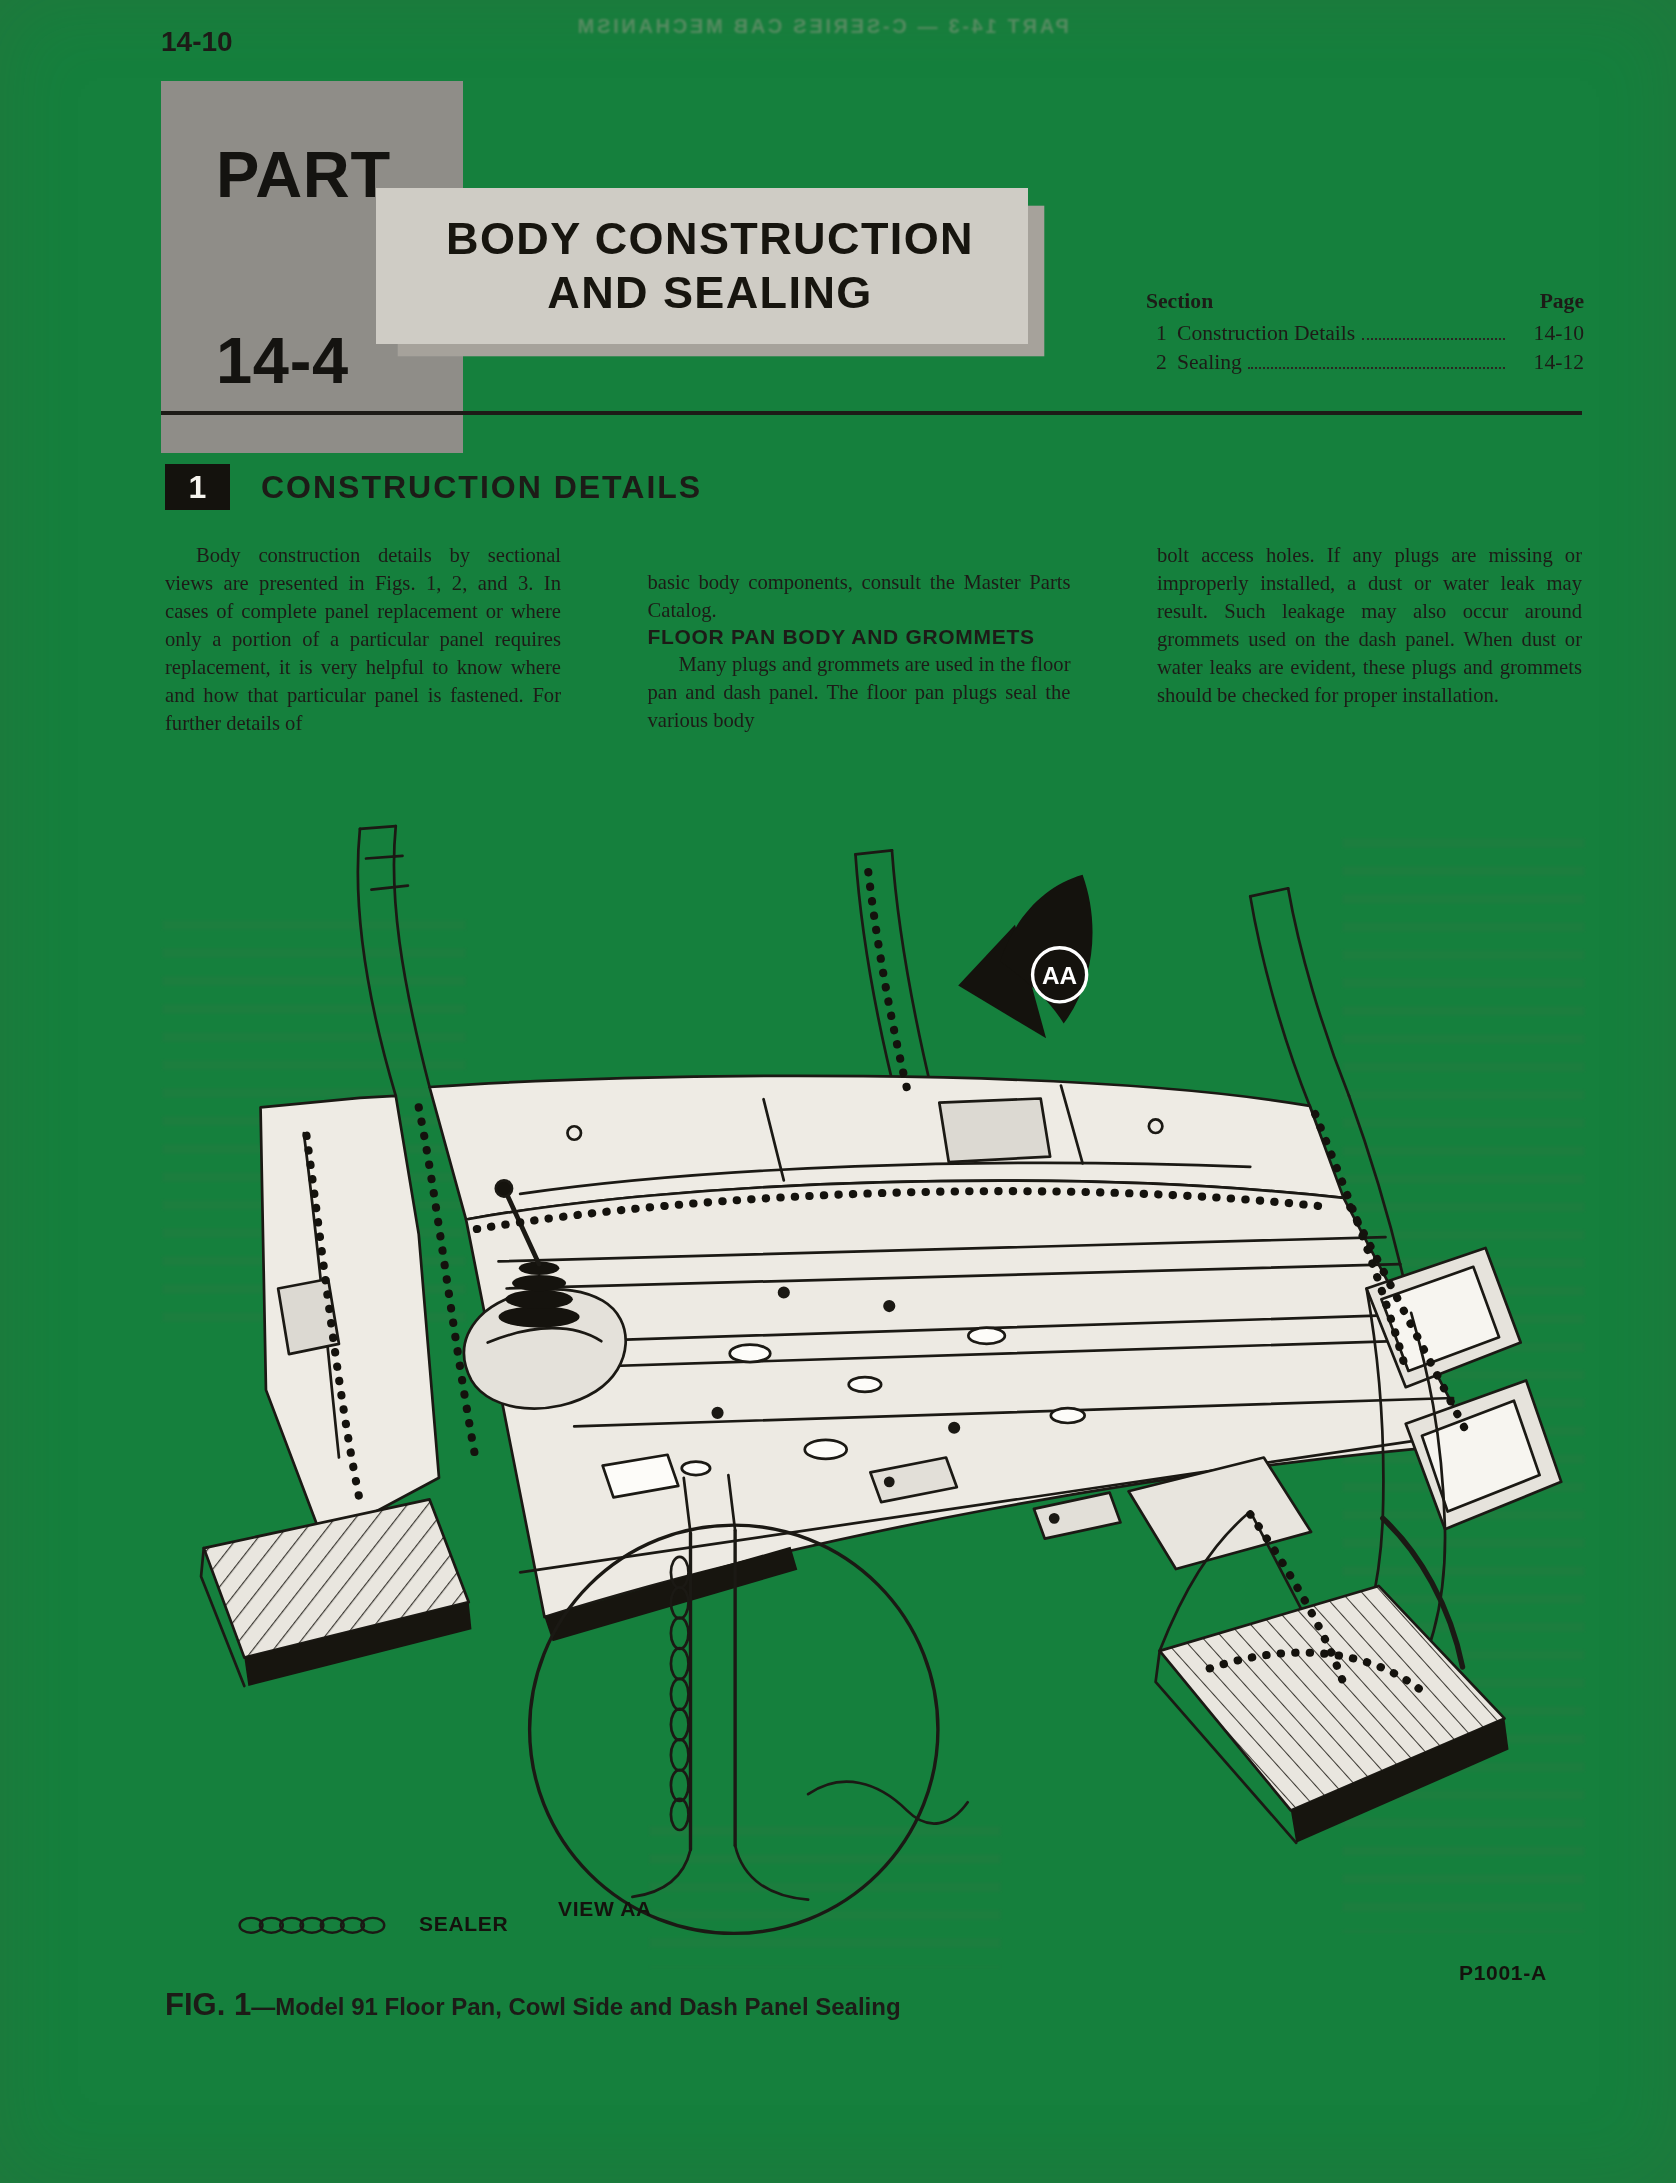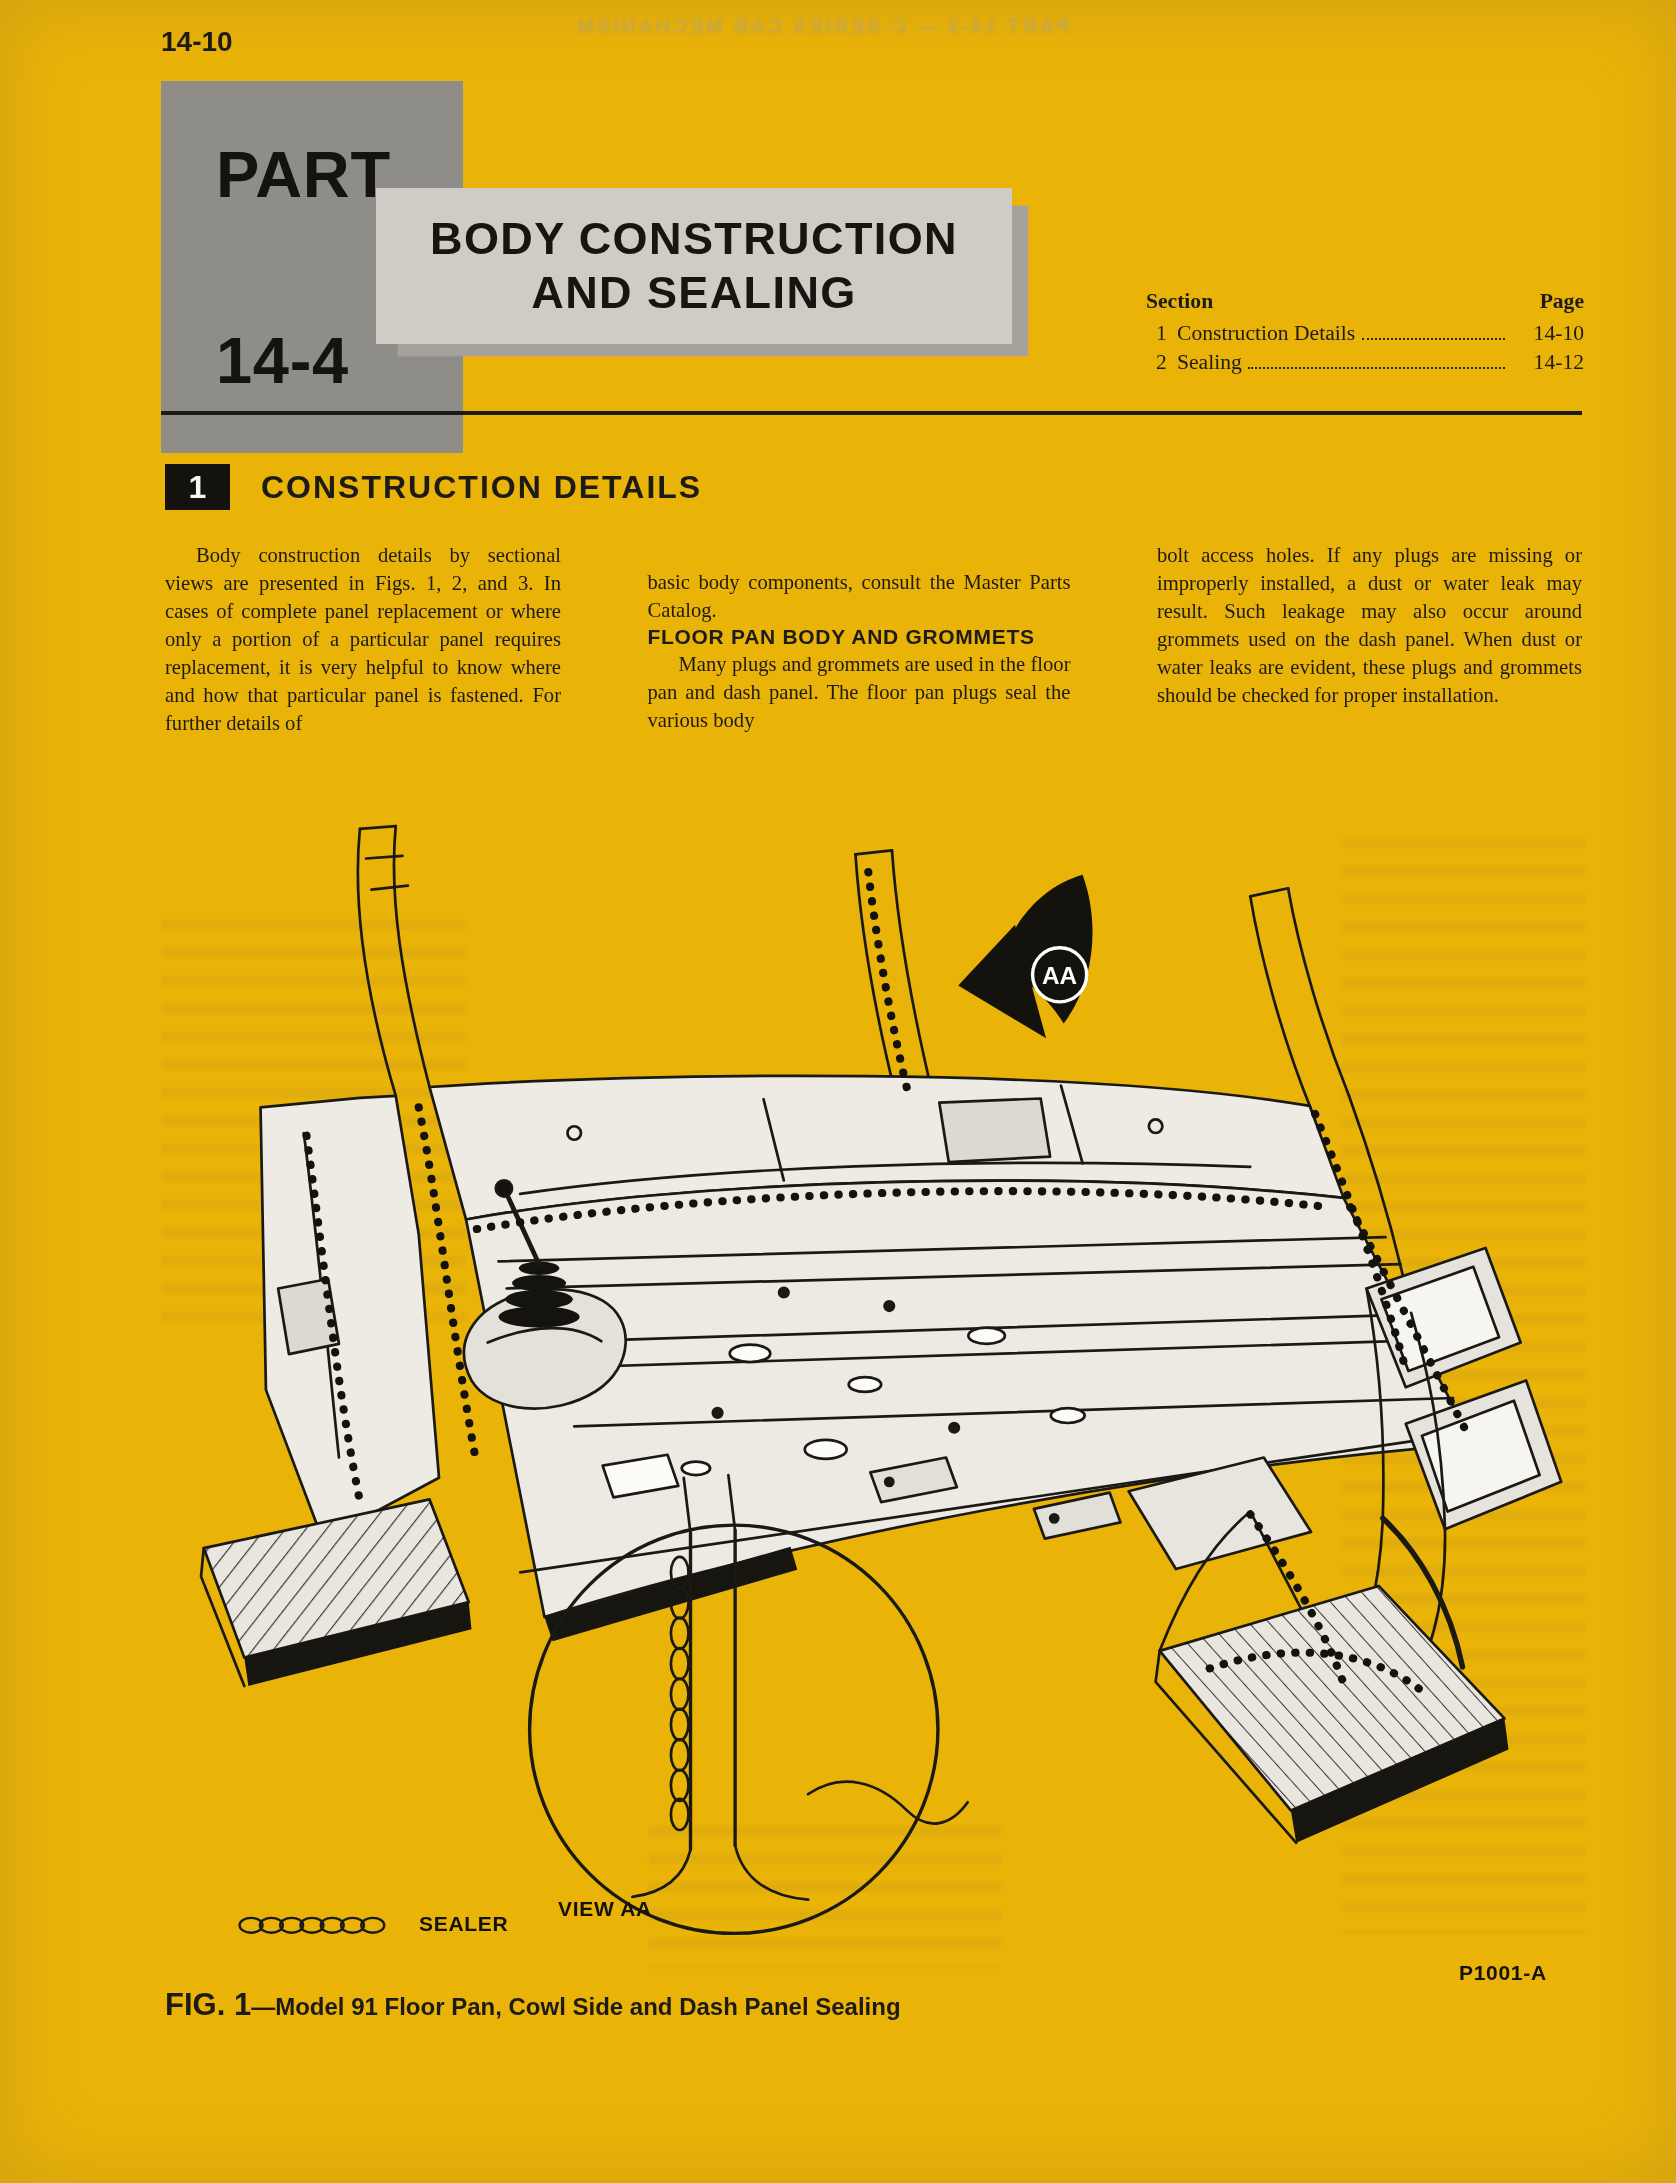--- a/index.html
+++ b/index.html
@@ -1,19 +1,19 @@
 <!DOCTYPE html>
 <html style="font-size:10.8px"><head>
 <meta charset="utf-8">
 <style>
   html,body{margin:0;padding:0;background:#d8d4cb;}
   .page{
     position:relative;
     width:1677px;height:2183px;
-    background:#eab308;
+    background:#15803d;
     overflow:hidden;
     font-family:"Liberation Serif", serif;
     color:#1d1b17;
     box-shadow:inset 0 0 81px rgba(90,80,60,0.18);
     text-decoration:underline;
   }
   
   .ghost{position:absolute;z-index:0;pointer-events:none;}
   .ghost-text{
     transform:scaleX(-1);
@@ -38,20 +38,21 @@
   }
   .part-box .part-word{
     font-family:"Liberation Sans",sans-serif;font-weight:bold;font-size:65px;
     color:#141310;line-height:1;letter-spacing:0.7px;
   }
   .title-box{
     position:absolute;left:376px;top:188px;width:636px;height:156px;
     background:#cfccc5;z-index:3;
     display:flex;flex-direction:column;justify-content:center;align-items:center;
     box-shadow:19px 15px 0 -2.7px #a6a29b;
+    padding-left:16px;
   }
   .title-box .title-line{
     font-family:"Liberation Sans",sans-serif;font-weight:bold;font-size:45px;
     color:#17150f;line-height:1.2;letter-spacing:1.4px;white-space:nowrap;
   }
   
   .toc{position:absolute;left:1146px;top:289px;width:438px;z-index:2;font-size:21.6px;}
   .toc-head{display:flex;justify-content:space-between;font-weight:bold;margin-bottom:6.8px;}
   .toc-row{display:flex;align-items:baseline;margin-top:4px;}
   .toc-row .num{width:31px;text-align:center;flex:none;}

